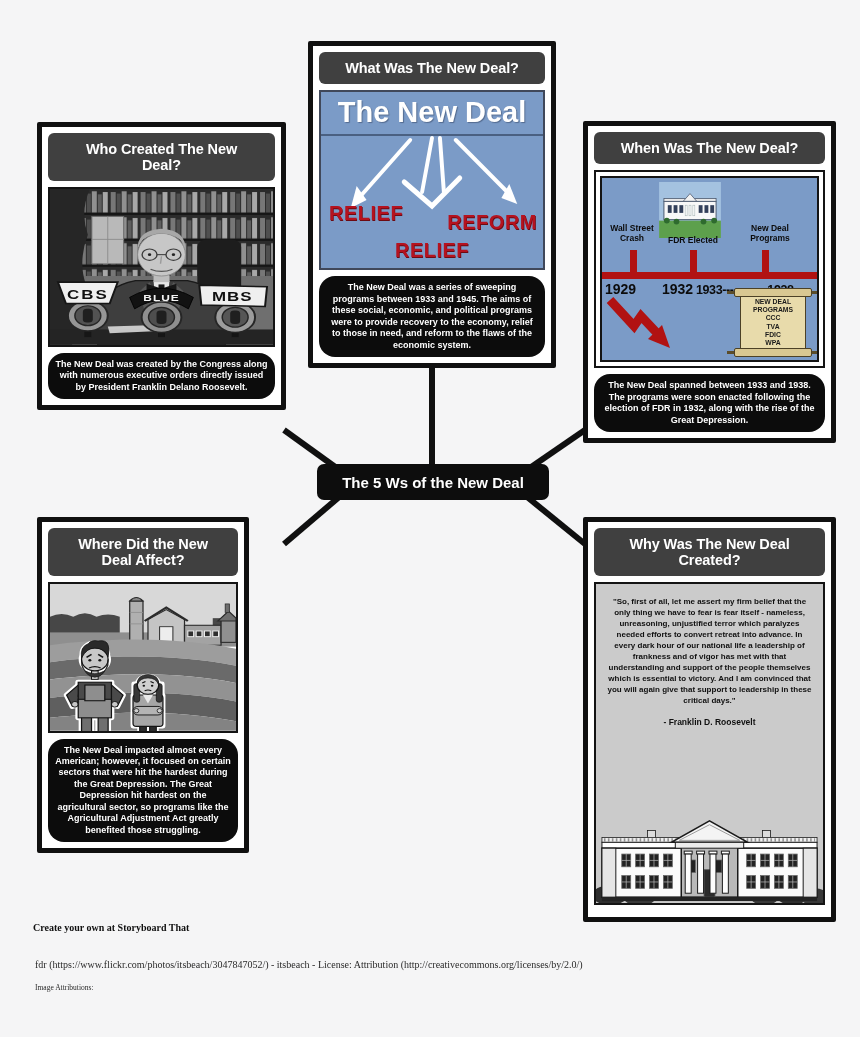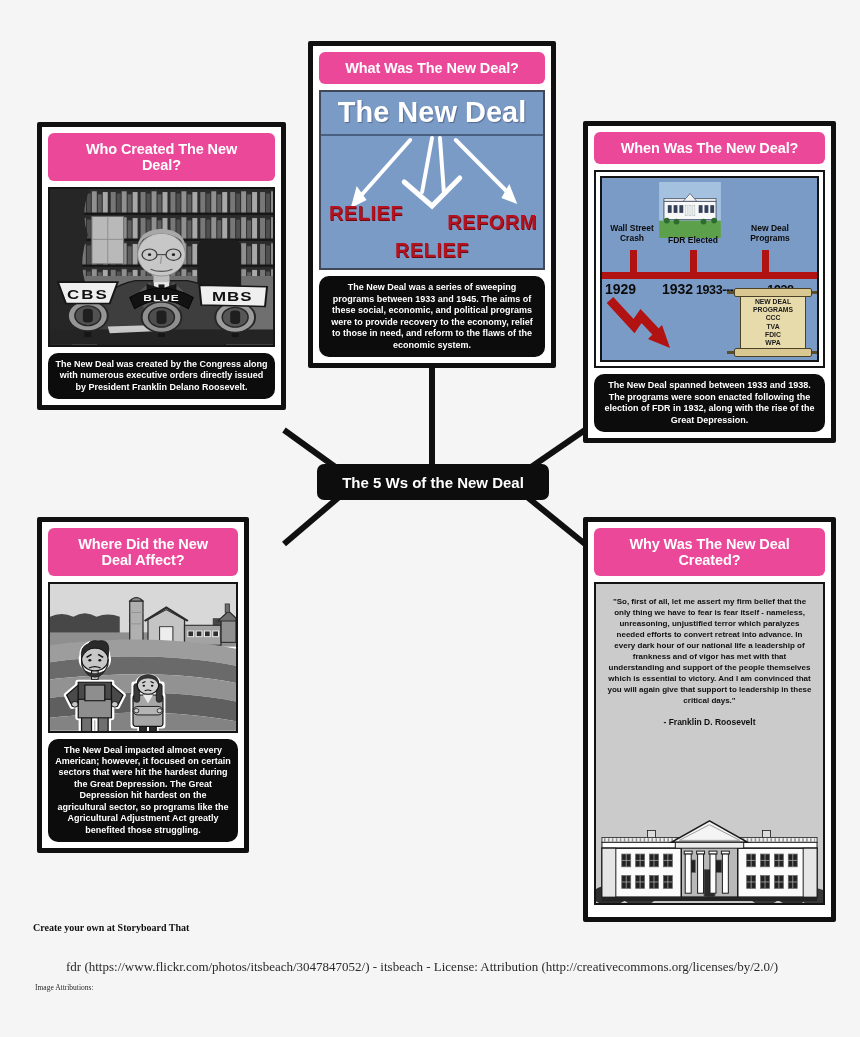--- a/index.html
+++ b/index.html
@@ -5,24 +5,24 @@
   html,body{margin:0;padding:0;background:#f5f5f6;}
   .canvas{position:relative;width:860px;height:1037px;background:#f5f5f6;
           font-family:"Liberation Sans",sans-serif;overflow:hidden;}
 
   
   .connectors{position:absolute;left:0;top:0;width:860px;height:1037px;}
 
   
   .panel{position:absolute;background:#fff;border:5px solid #101010;border-radius:2px;
          box-sizing:border-box;padding:6px;display:flex;flex-direction:column;}
-  .ph{background:#ec4899;border-radius:6px;color:#fff;font-weight:bold;font-size:14.5px;
+  .ph{background:#404040;border-radius:6px;color:#fff;font-weight:bold;font-size:14.5px;
       text-align:center;padding:8px 18px;letter-spacing:-0.1px;flex:0 0 auto;}
   .pbody{flex:1 1 auto;margin:6px 0;position:relative;overflow:hidden;box-sizing:border-box;}
-  .pc{background:#0c0c0c;border-radius:10px;color:#fff;font-weight:bold;font-size:9px;
+  .pc{background:#0c0c0c;border-radius:16px;color:#fff;font-weight:bold;font-size:9px;
       line-height:1.27;text-align:center;padding:6px 7px;flex:0 0 auto;}
 
   #panel-who{left:37px;top:122px;width:249px;height:288px;}
   #panel-what{left:308px;top:41px;width:248px;height:327px;}
   #panel-when{left:583px;top:121px;width:253px;height:322px;}
   #panel-where{left:37px;top:517px;width:212px;height:336px;}
   #panel-why{left:583px;top:517px;width:253px;height:405px;}
 
   #panel-who .pbody,#panel-where .pbody{border:2px solid #141414;}
   #panel-who svg,#panel-where svg{display:block;width:100%;height:100%;}
@@ -75,21 +75,21 @@
   .center-node{position:absolute;left:317px;top:464px;width:232px;height:36px;background:#0d0d0d;
                border-radius:7px;display:flex;align-items:center;justify-content:center;
                color:#fff;font-weight:bold;font-size:15px;}
 
   
   .brand{position:absolute;left:33px;top:922px;font-family:"Liberation Serif",serif;
          font-weight:bold;font-size:10px;color:#101010;}
   .attr-head{position:absolute;left:35px;top:946px;font-family:"Liberation Serif",serif;
              font-size:7.5px;color:#2a2a2a;margin-top:37px;}
   .attr-line{position:absolute;left:35px;top:959px;font-family:"Liberation Serif",serif;
-             font-size:13px;color:#2a2a2a;margin-left:31px;}
+             font-size:10px;color:#2a2a2a;}
 </style>
 </head>
 <body>
 
 <div class="canvas">
 
   <svg class="connectors">
     <line x1="284" y1="430" x2="345" y2="474" stroke="#101010" stroke-width="6"></line>
     <line x1="432" y1="366" x2="432" y2="470" stroke="#101010" stroke-width="6"></line>
     <line x1="585" y1="430" x2="521" y2="474" stroke="#101010" stroke-width="6"></line>

